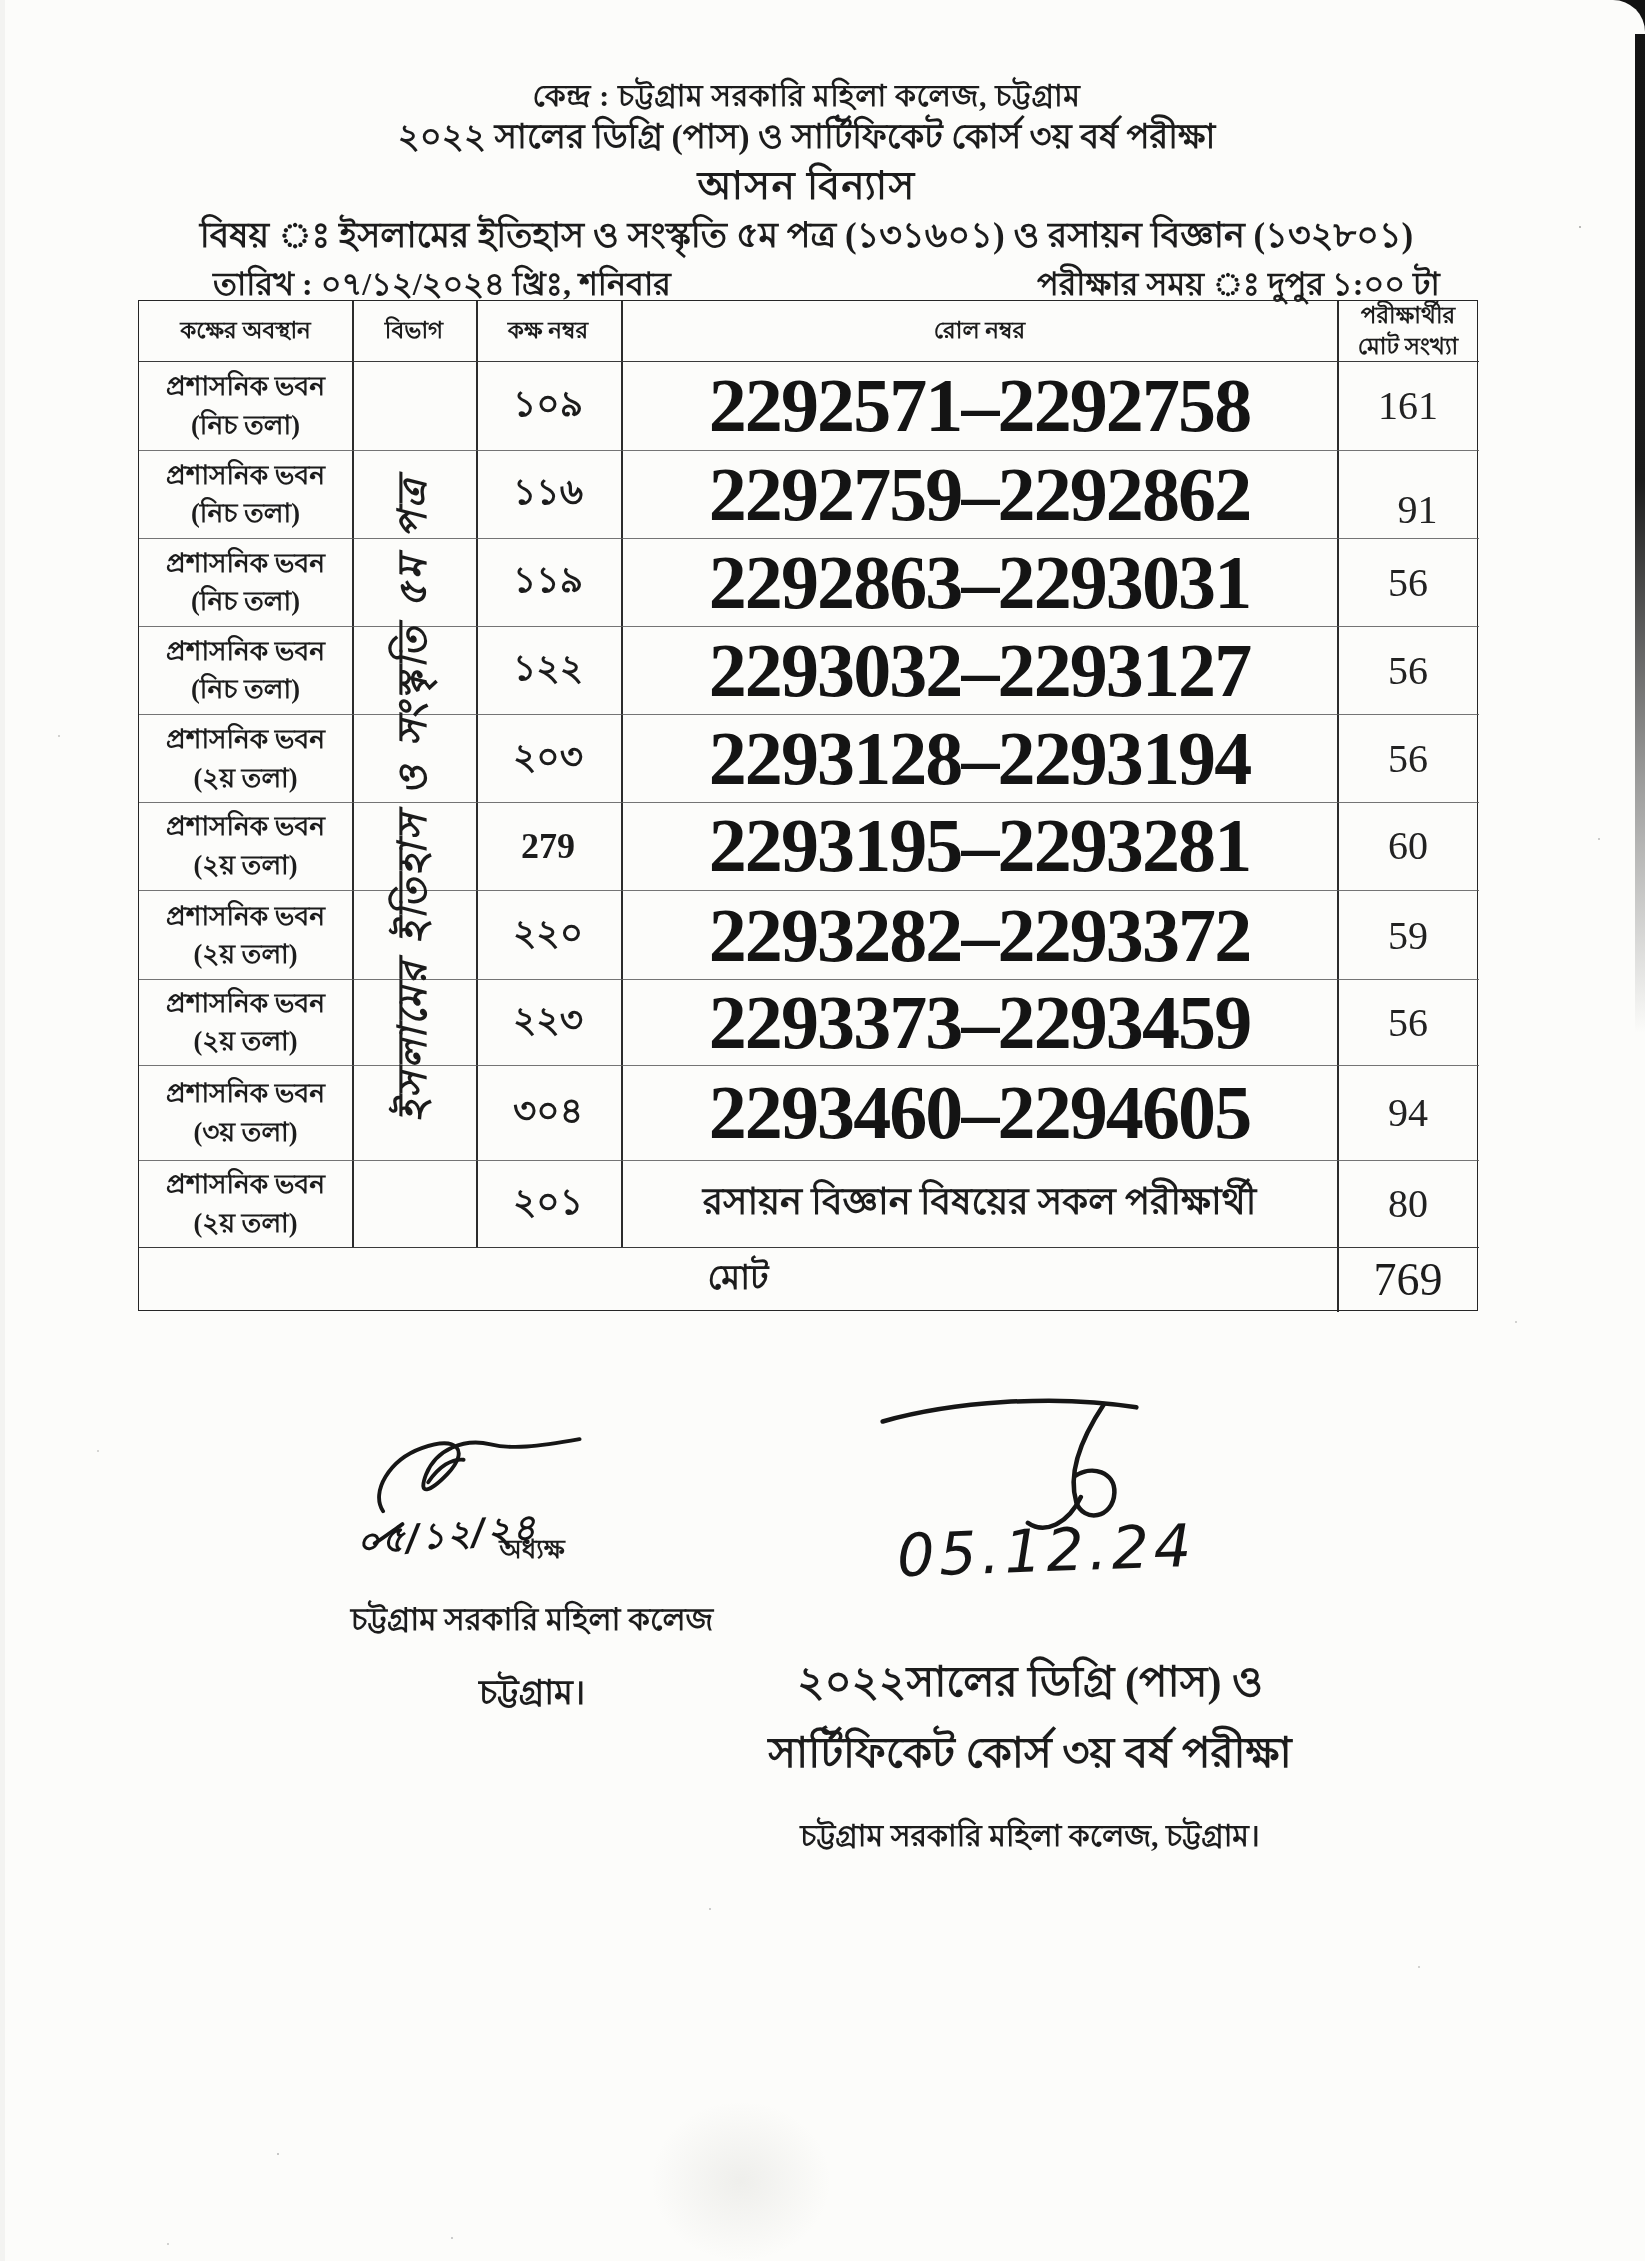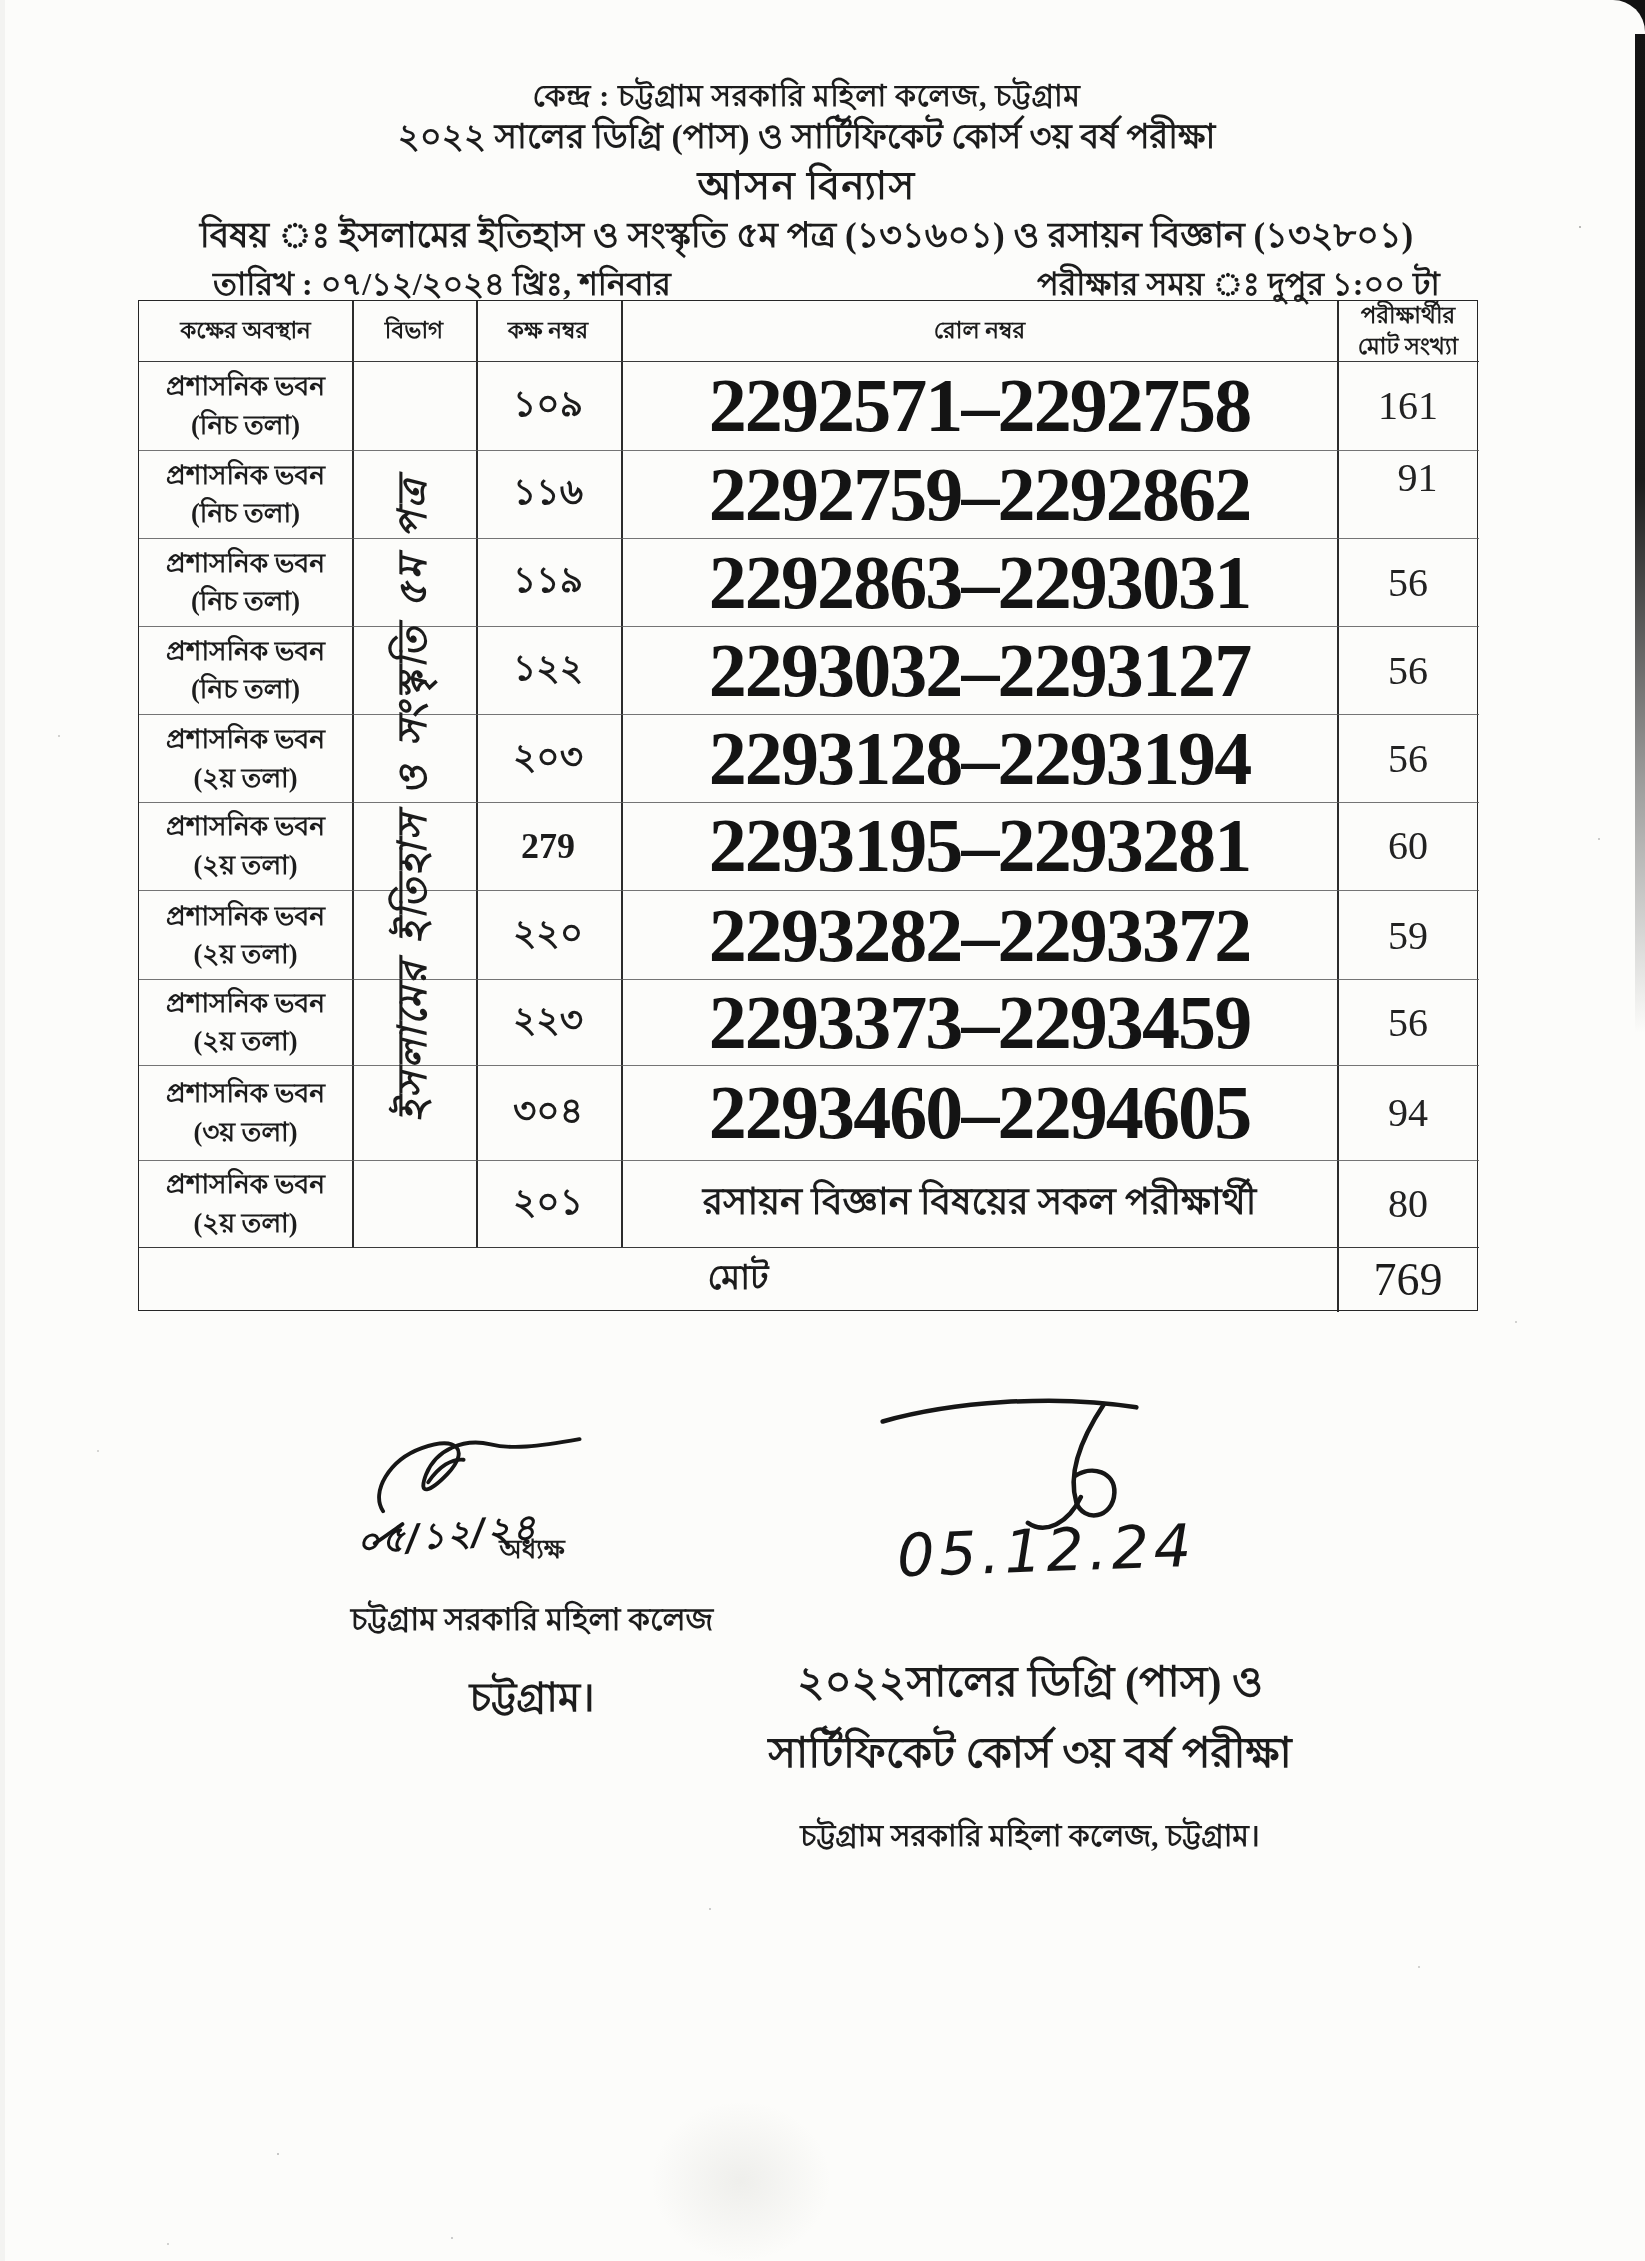--- a/index.html
+++ b/index.html
@@ -54,21 +54,21 @@
   .sig-svg { position:absolute; }
   .hand-date-left { position:absolute; left:356px; top:1507px; font-family:"DejaVu Sans", sans-serif; font-style:italic;
     font-weight:600; font-size:36px; transform:rotate(-5deg); letter-spacing:1.9px; color:#151515; }
   .hand-date-right { position:absolute; left:897px; top:1516px; font-family:"DejaVu Sans", sans-serif; font-style:italic;
     font-weight:500; font-size:59px; transform:rotate(-2deg); letter-spacing:4.5px; color:#151515; }
   .sign-block { position:absolute; text-align:center; }
   .sign-block-left { left:284px; top:1529px; width:496px; }
   .sign-block-right { left:706px; top:1606px; width:648px; }
   .role-line { font-size:26px; font-weight:600; }
   .org1-left { margin-top:22px; font-size:31px; font-weight:600; }
-  .org2-left { margin-top:19.3px; font-size:40px; font-weight:600; }
+  .org2-left { margin-top:19.3px; font-size:34px; font-weight:600; }
   .exam-right { margin-top:43px; font-size:42px; font-weight:600; }
   .org-right  { margin-top:20.6px; font-size:30px; font-weight:600; }
 </style>
 </head>
 <body>
 
 <div class="page">
 
   <div class="left-streak"></div>
   <div class="edge-strip"></div>
@@ -127,21 +127,21 @@
       <div class="cell cnt" style="left:1198px;top:60px;width:142px;height:89px;">161</div>
     </div>
 
     <div>
       <div class="cell loc" style="left:0;top:149px;width:213px;height:88px;flex-direction:column;">
         <span>প্রশাসনিক ভবন</span>
         <span>(নিচ তলা)</span>
       </div>
       <div class="cell room" style="left:337px;top:149px;width:144px;height:88px;">১১৬</div>
       <div class="cell roll" style="left:482px;top:149px;width:717px;height:88px;">2292759–2292862</div>
-      <div class="cell cnt" style="left:1198px;top:132px;width:142px;height:88px;padding-left:19px;">91</div>
+      <div class="cell cnt" style="left:1198px;top:164px;width:142px;height:88px;padding-left:19px;">91</div>
     </div>
 
     <div>
       <div class="cell loc" style="left:0;top:237px;width:213px;height:88px;flex-direction:column;">
         <span>প্রশাসনিক ভবন</span>
         <span>(নিচ তলা)</span>
       </div>
       <div class="cell room" style="left:337px;top:237px;width:144px;height:88px;">১১৯</div>
       <div class="cell roll" style="left:482px;top:237px;width:717px;height:88px;">2292863–2293031</div>
       <div class="cell cnt" style="left:1198px;top:237px;width:142px;height:88px;">56</div>

